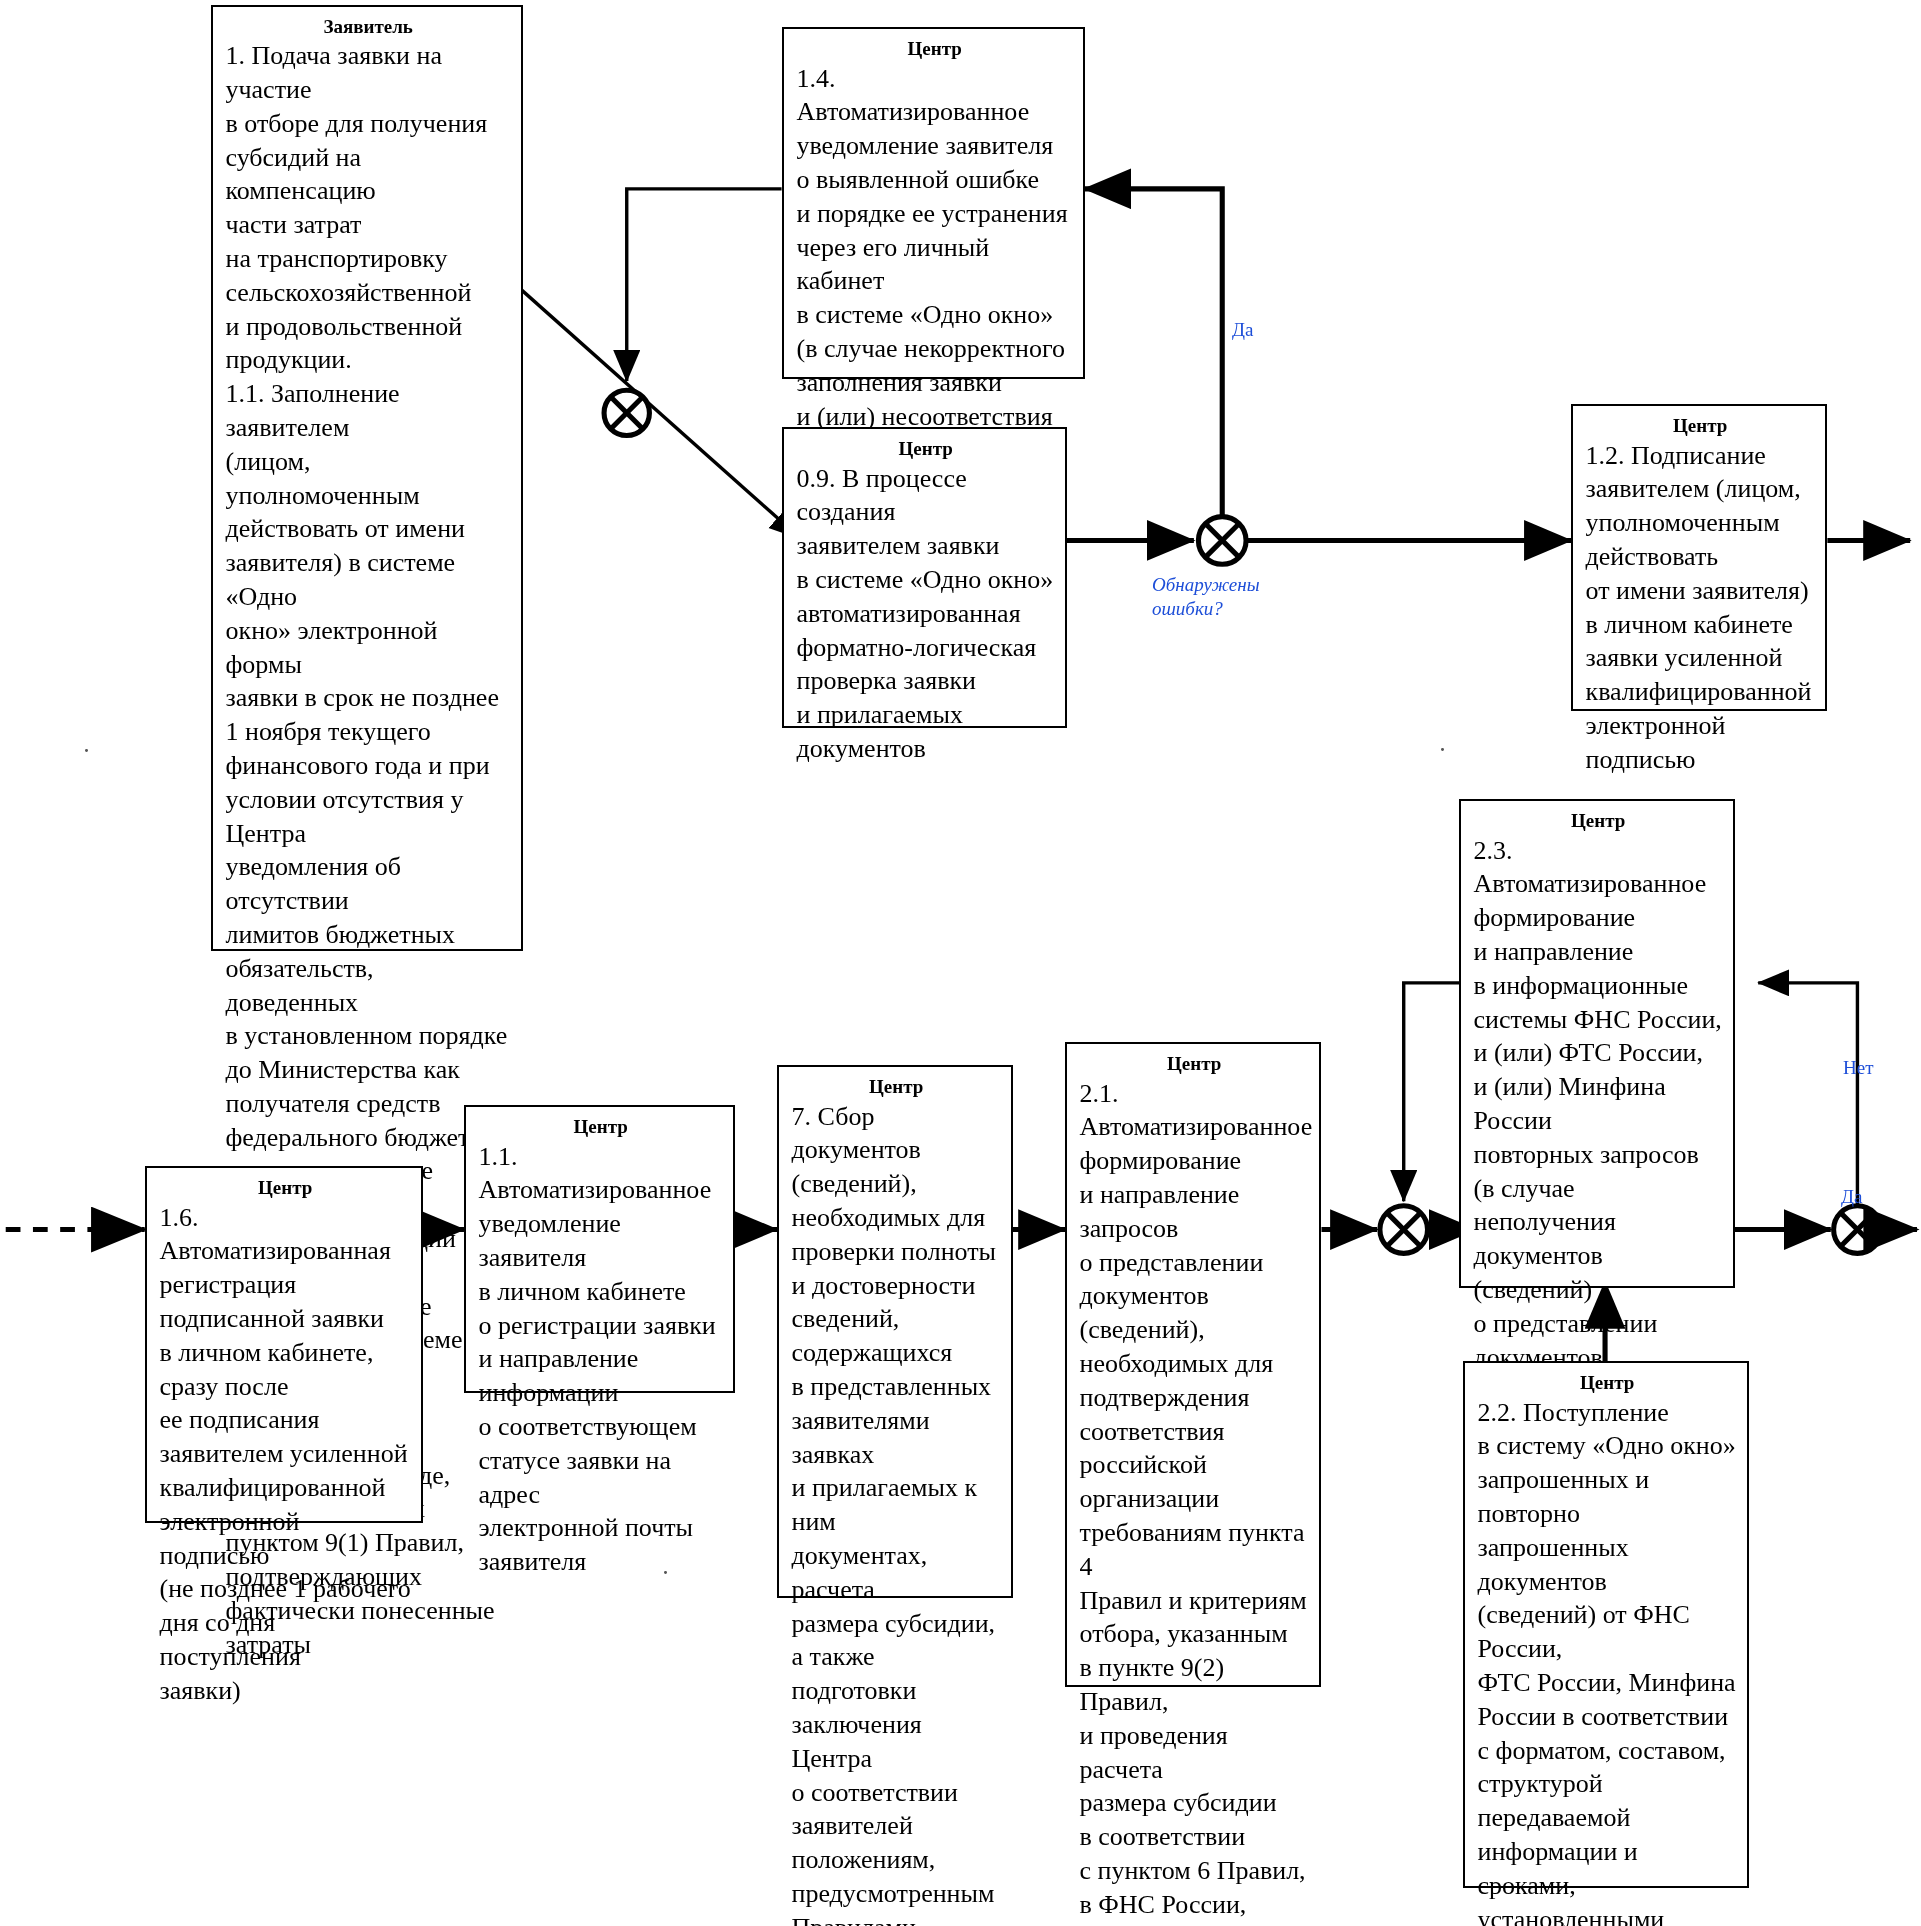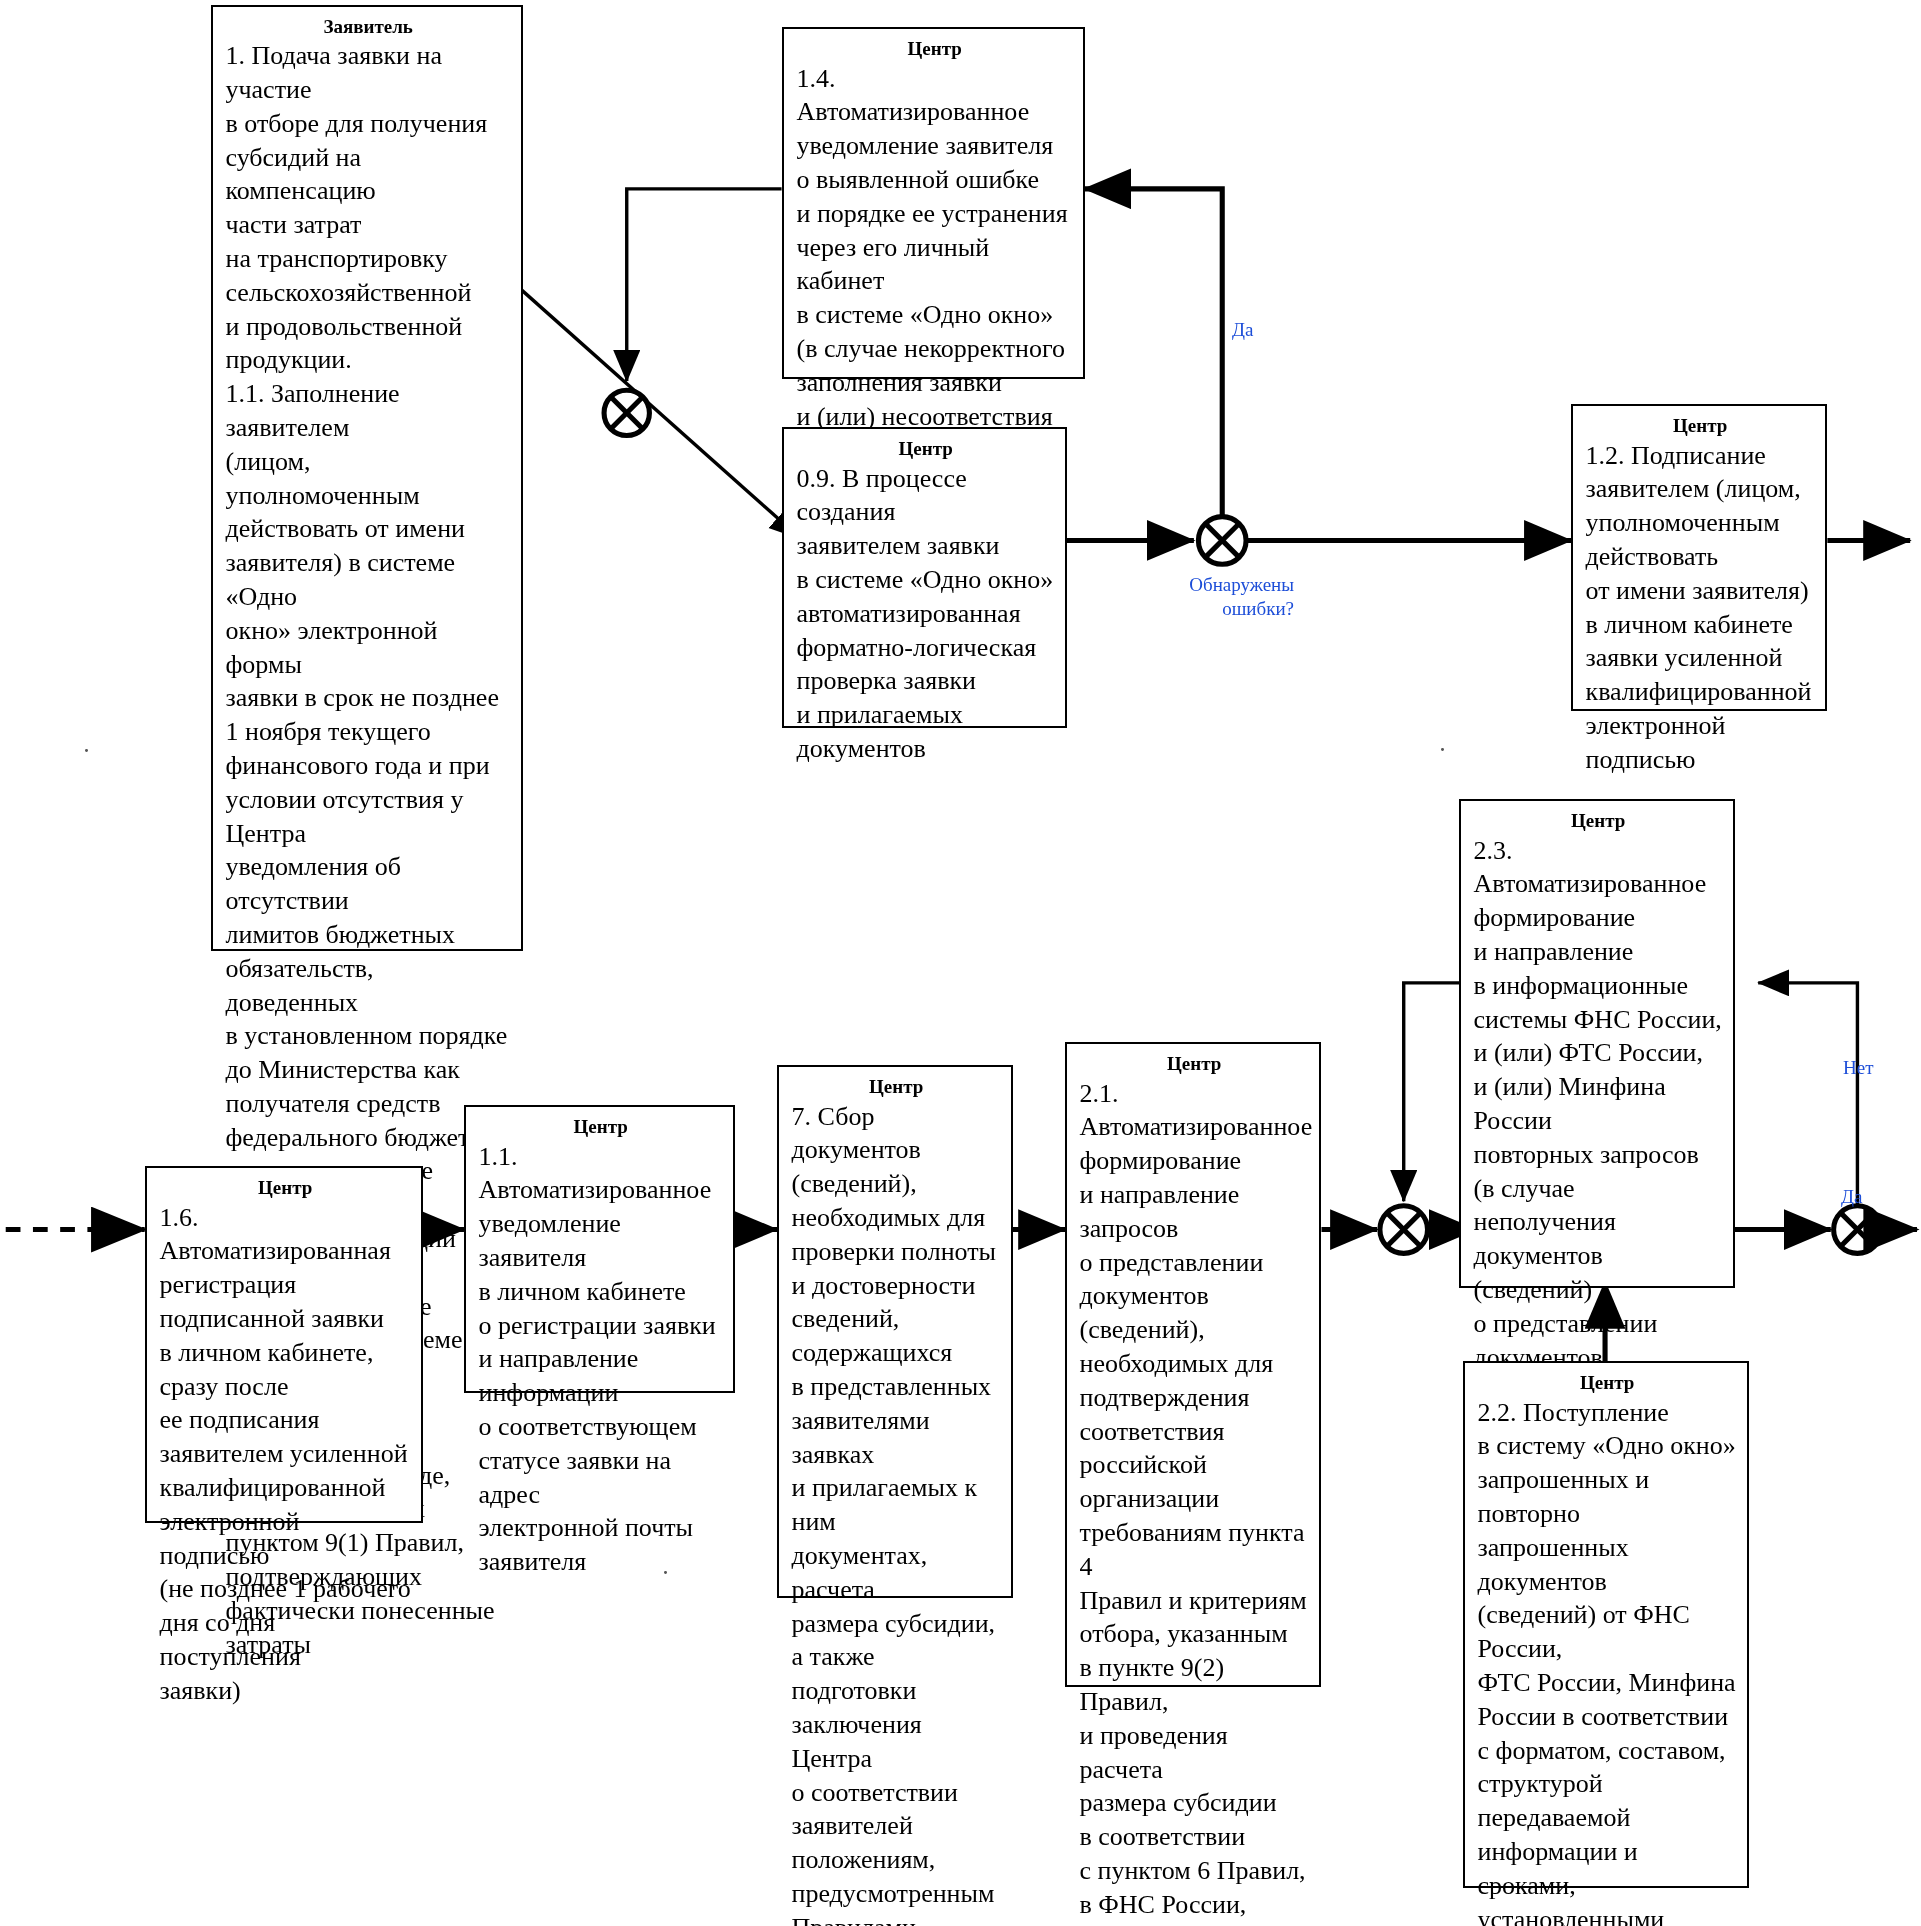--- a/index.html
+++ b/index.html
@@ -38,21 +38,21 @@
     white-space: pre-line;
   }
   .edge-label {
     position: absolute;
     font-size: 19px;
     line-height: 1.25;
     color: #1d4ed8;
     z-index: 6;
     white-space: pre-line;
   }
-  .edge-label.centered { text-align: right; }
+  .edge-label.centered { text-align: left; font-style: italic; }
   svg.wires {
     position: absolute;
     left: 0;
     top: 0;
     width: 1921px;
     height: 1926px;
     z-index: 2;
     pointer-events: none;
   }
   .speck {

